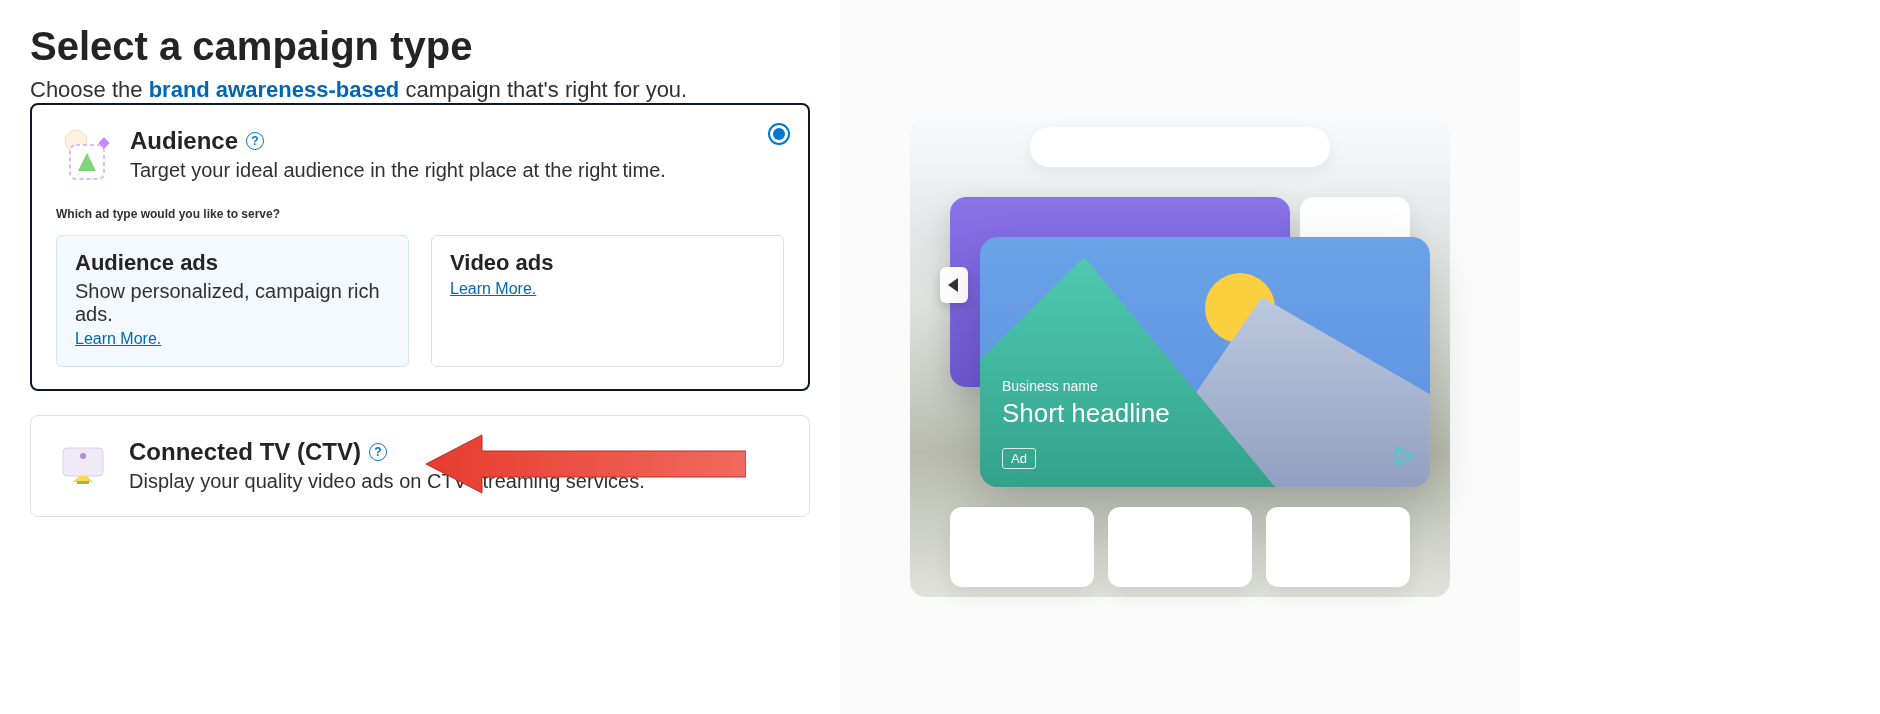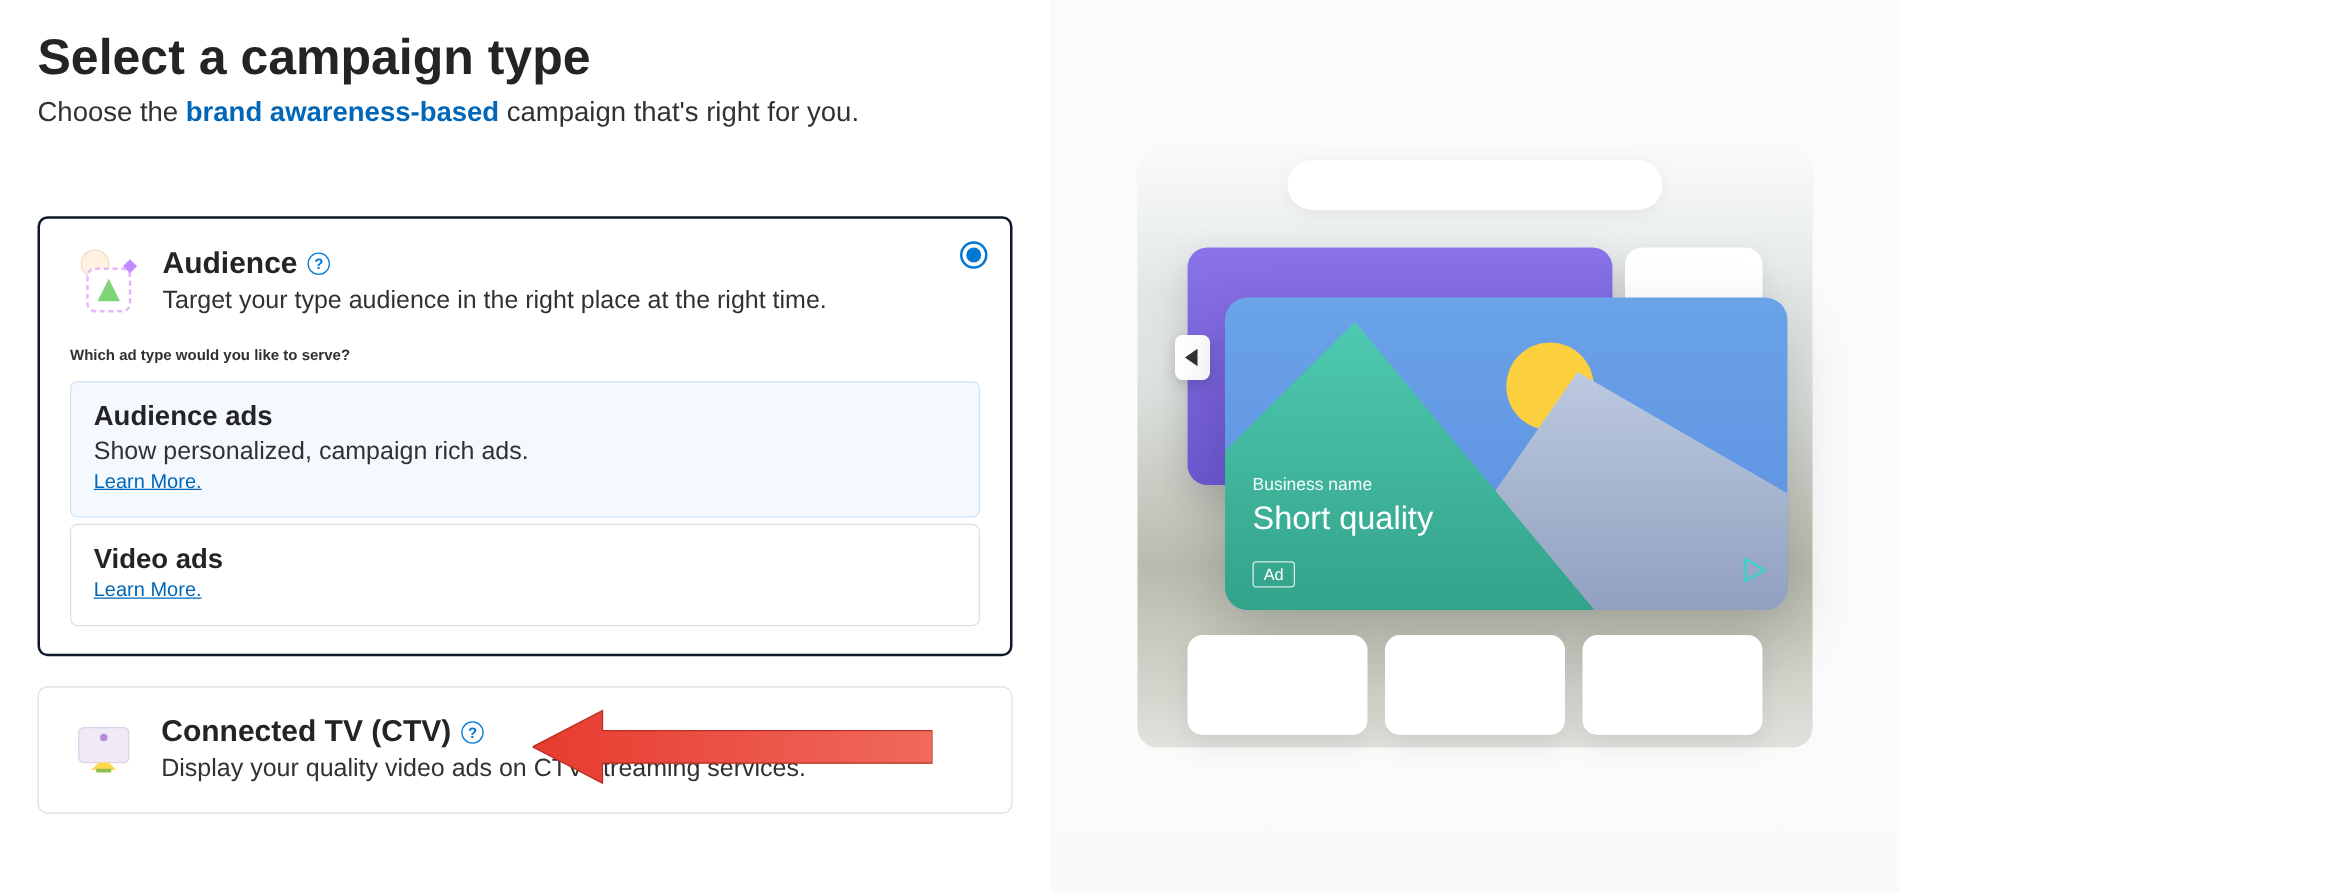--- a/index.html
+++ b/index.html
@@ -29,21 +29,20 @@
   }
   h1.page-title {
     font-size: 40px;
     font-weight: 600;
     margin: 24px 0 8px 0;
     color: #242424;
   }
   .subtitle {
     font-size: 22px;
     color: #323130;
-    margin-bottom: 70px;
   }
   .subtitle .highlight {
     color: #0067b8;
     font-weight: 600;
   }
 
   .card {
     border: 1px solid #e1dfdd;
     border-radius: 8px;
     padding: 22px 24px;
@@ -107,22 +106,21 @@
     color:#323130;
     margin-top:4px;
   }
   .question {
     font-size: 12px;
     font-weight:600;
     margin: 24px 0 14px 0;
   }
   .options-row {
     display:flex;
-    gap: 5px;
-    flex-direction: column;
+    gap: 22px;
   }
   .option {
     flex:1;
     border:1px solid #e1dfdd;
     border-radius:6px;
     padding: 14px 18px 18px 18px;
     cursor:pointer;
   }
   .option.selected {
     background:#f3f9fe;
@@ -303,21 +301,21 @@
             <rect x="14" y="18" width="34" height="34" rx="6" fill="#fff" stroke="#e7b6ff" stroke-width="2" stroke-dasharray="4 3"></rect>
             <polygon points="31,26 40,44 22,44" fill="#7fd47a"></polygon>
             <rect x="44" y="12" width="8" height="8" fill="#c28bff" transform="rotate(45 48 16)"></rect>
           </svg>
         </div>
         <div style="flex:1">
           <div class="card-title-row">
             <span class="card-title">Audience</span>
             <span class="help">?</span>
           </div>
-          <div class="card-desc">Target your type audience in the right place at the right time.</div>
+          <div class="card-desc">Target your ideal audience in the right place at the right time.</div>
         </div>
       </div>
 
       <div class="question">Which ad type would you like to serve?</div>
       <div class="options-row">
         <div class="option selected">
           <div class="option-title">Audience ads</div>
           <div class="option-desc">Show personalized, campaign rich ads.</div>
           <a class="link">Learn More.</a>
         </div>
@@ -371,21 +369,21 @@
         <svg width="12" height="14" viewBox="0 0 12 14">
             <polygon points="10,0 10,14 0,7" fill="#333"></polygon>
           </svg>
       </div>
       <div class="main-card">
         <div class="sun"></div>
         <div class="mtn2"></div>
         <div class="mtn1"></div>
         <div class="text">
           <div class="biz">Business name</div>
-          <div class="headline">Short quality</div>
+          <div class="headline">Short headline</div>
         </div>
         <div class="ad-badge">Ad</div>
         <div class="play-outline">
           <svg width="22" height="22" viewBox="0 0 22 22">
             <polygon points="4,2 20,11 4,20" fill="none" stroke="#3bd0c9" stroke-width="2" stroke-linejoin="round"></polygon>
           </svg>
         </div>
       </div>
       <div class="bottom-cards">
         <div></div>

